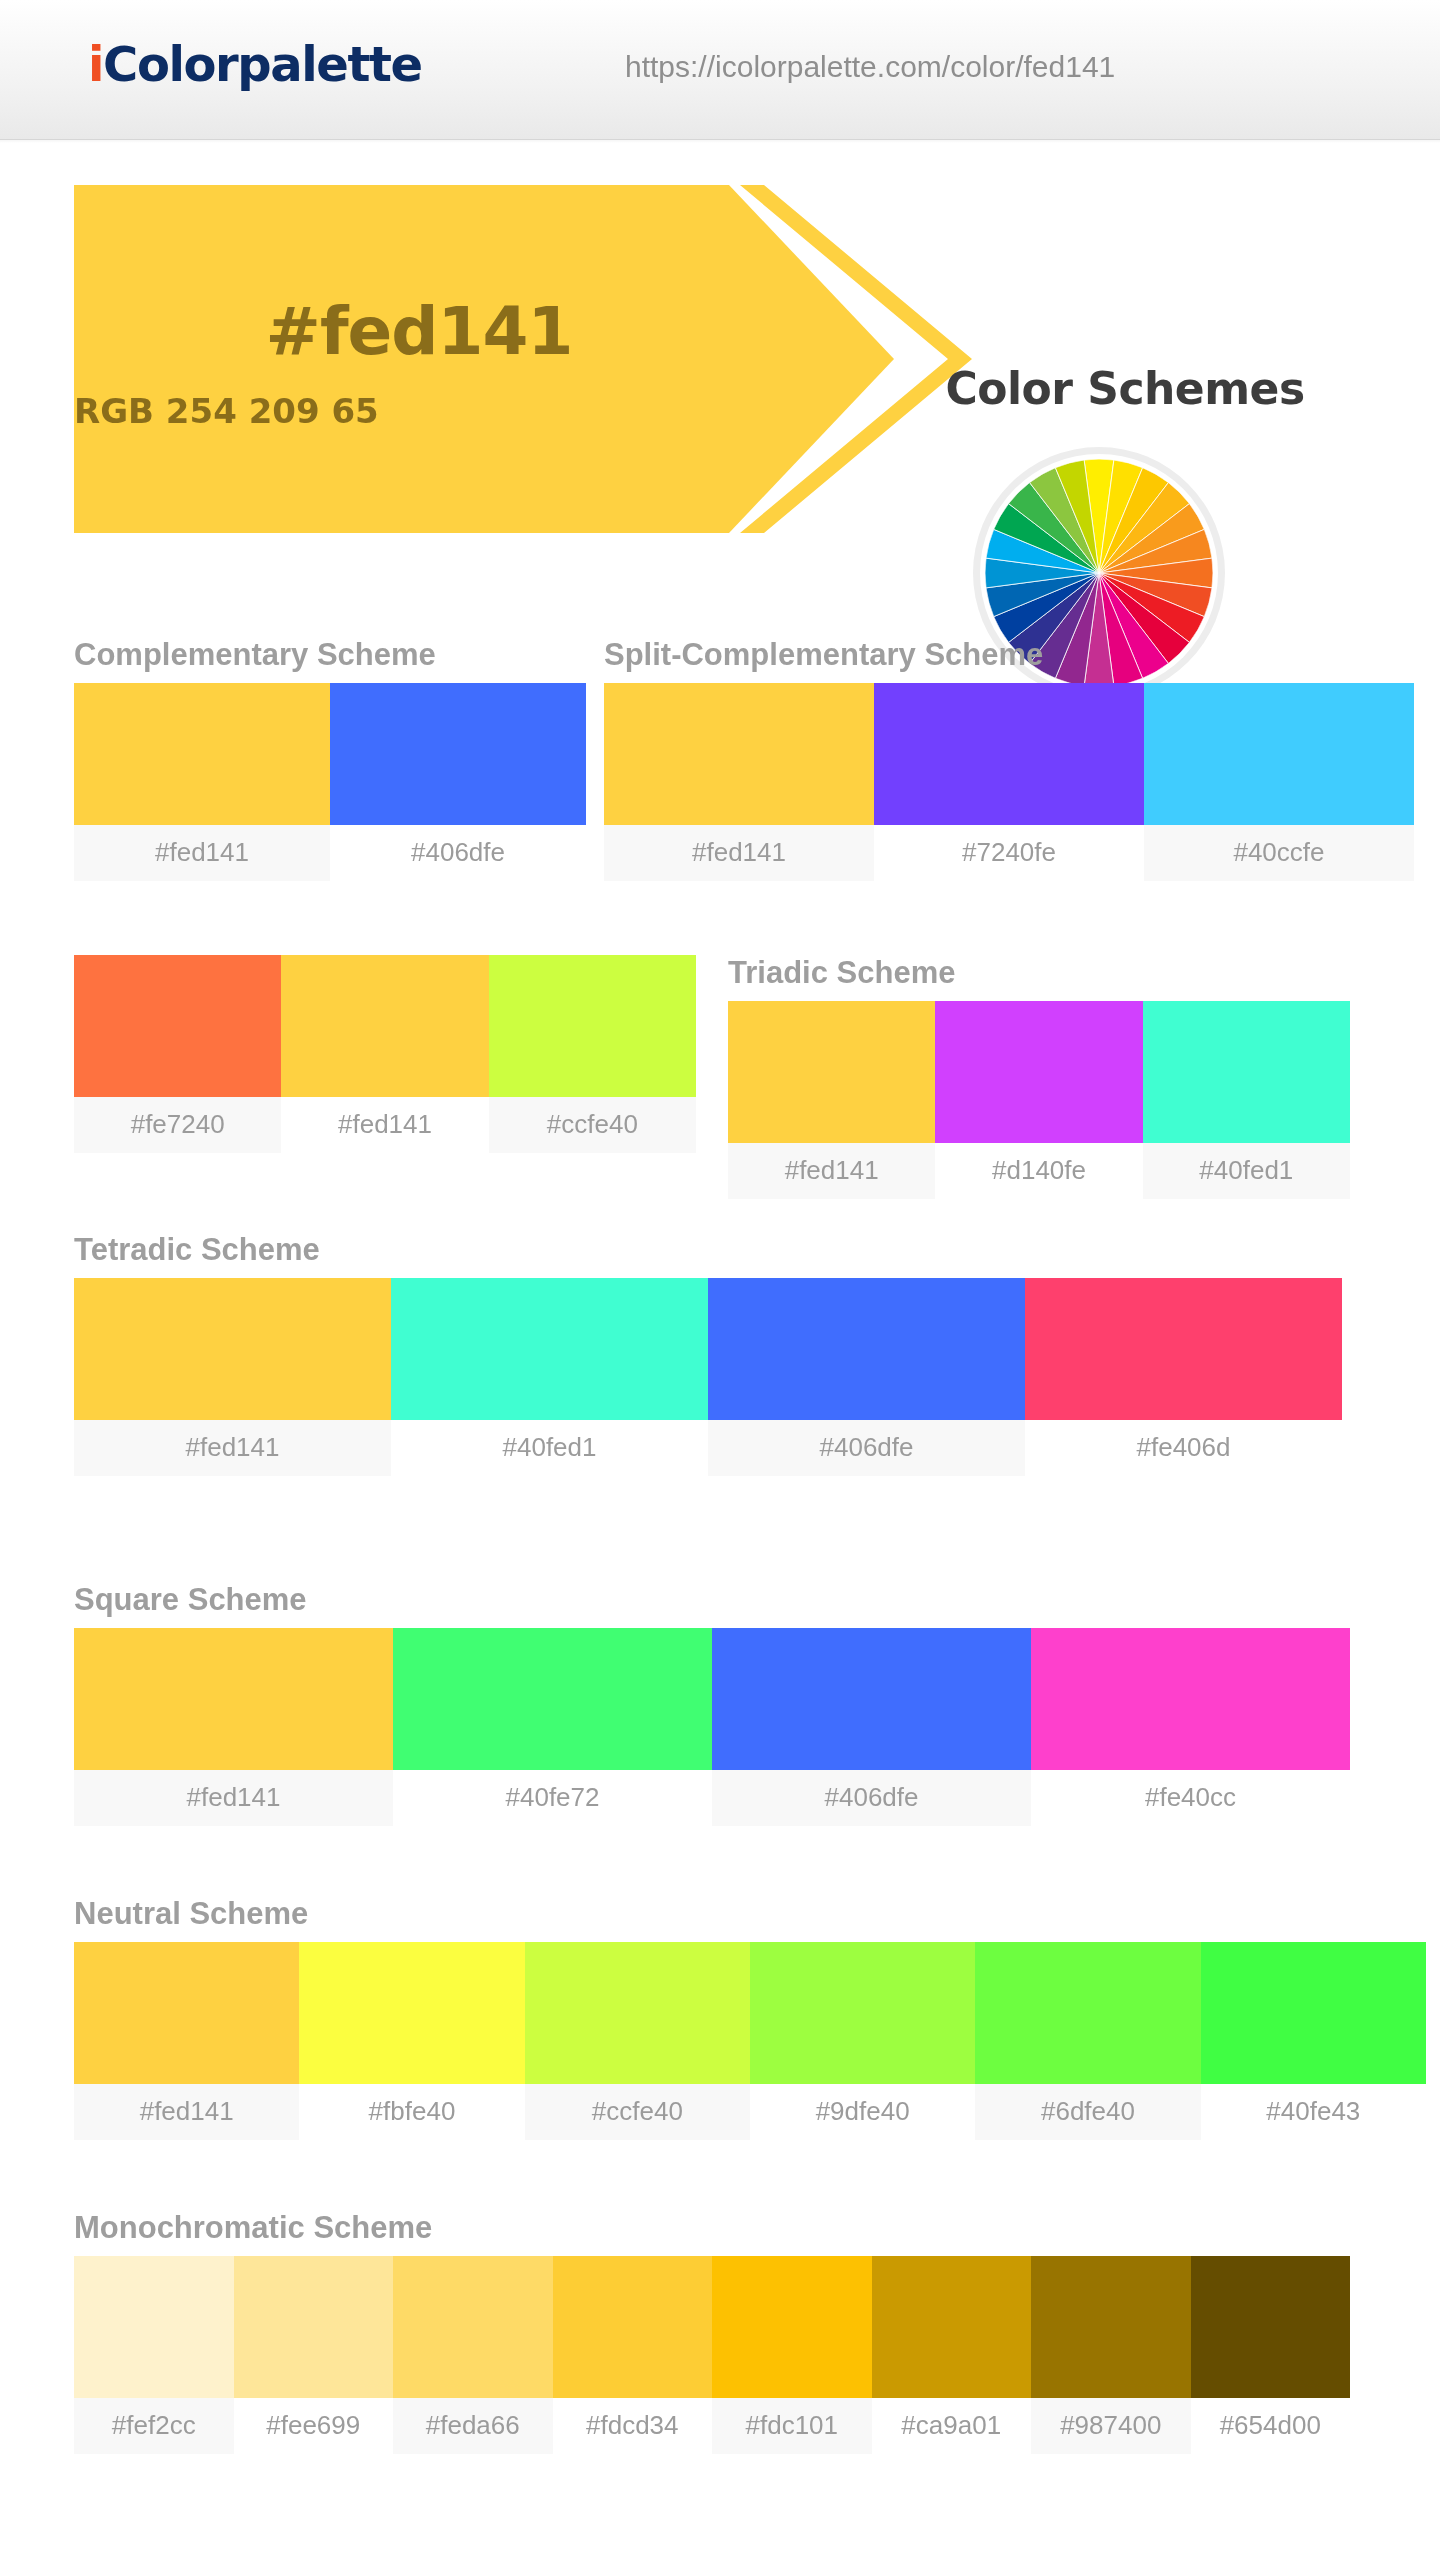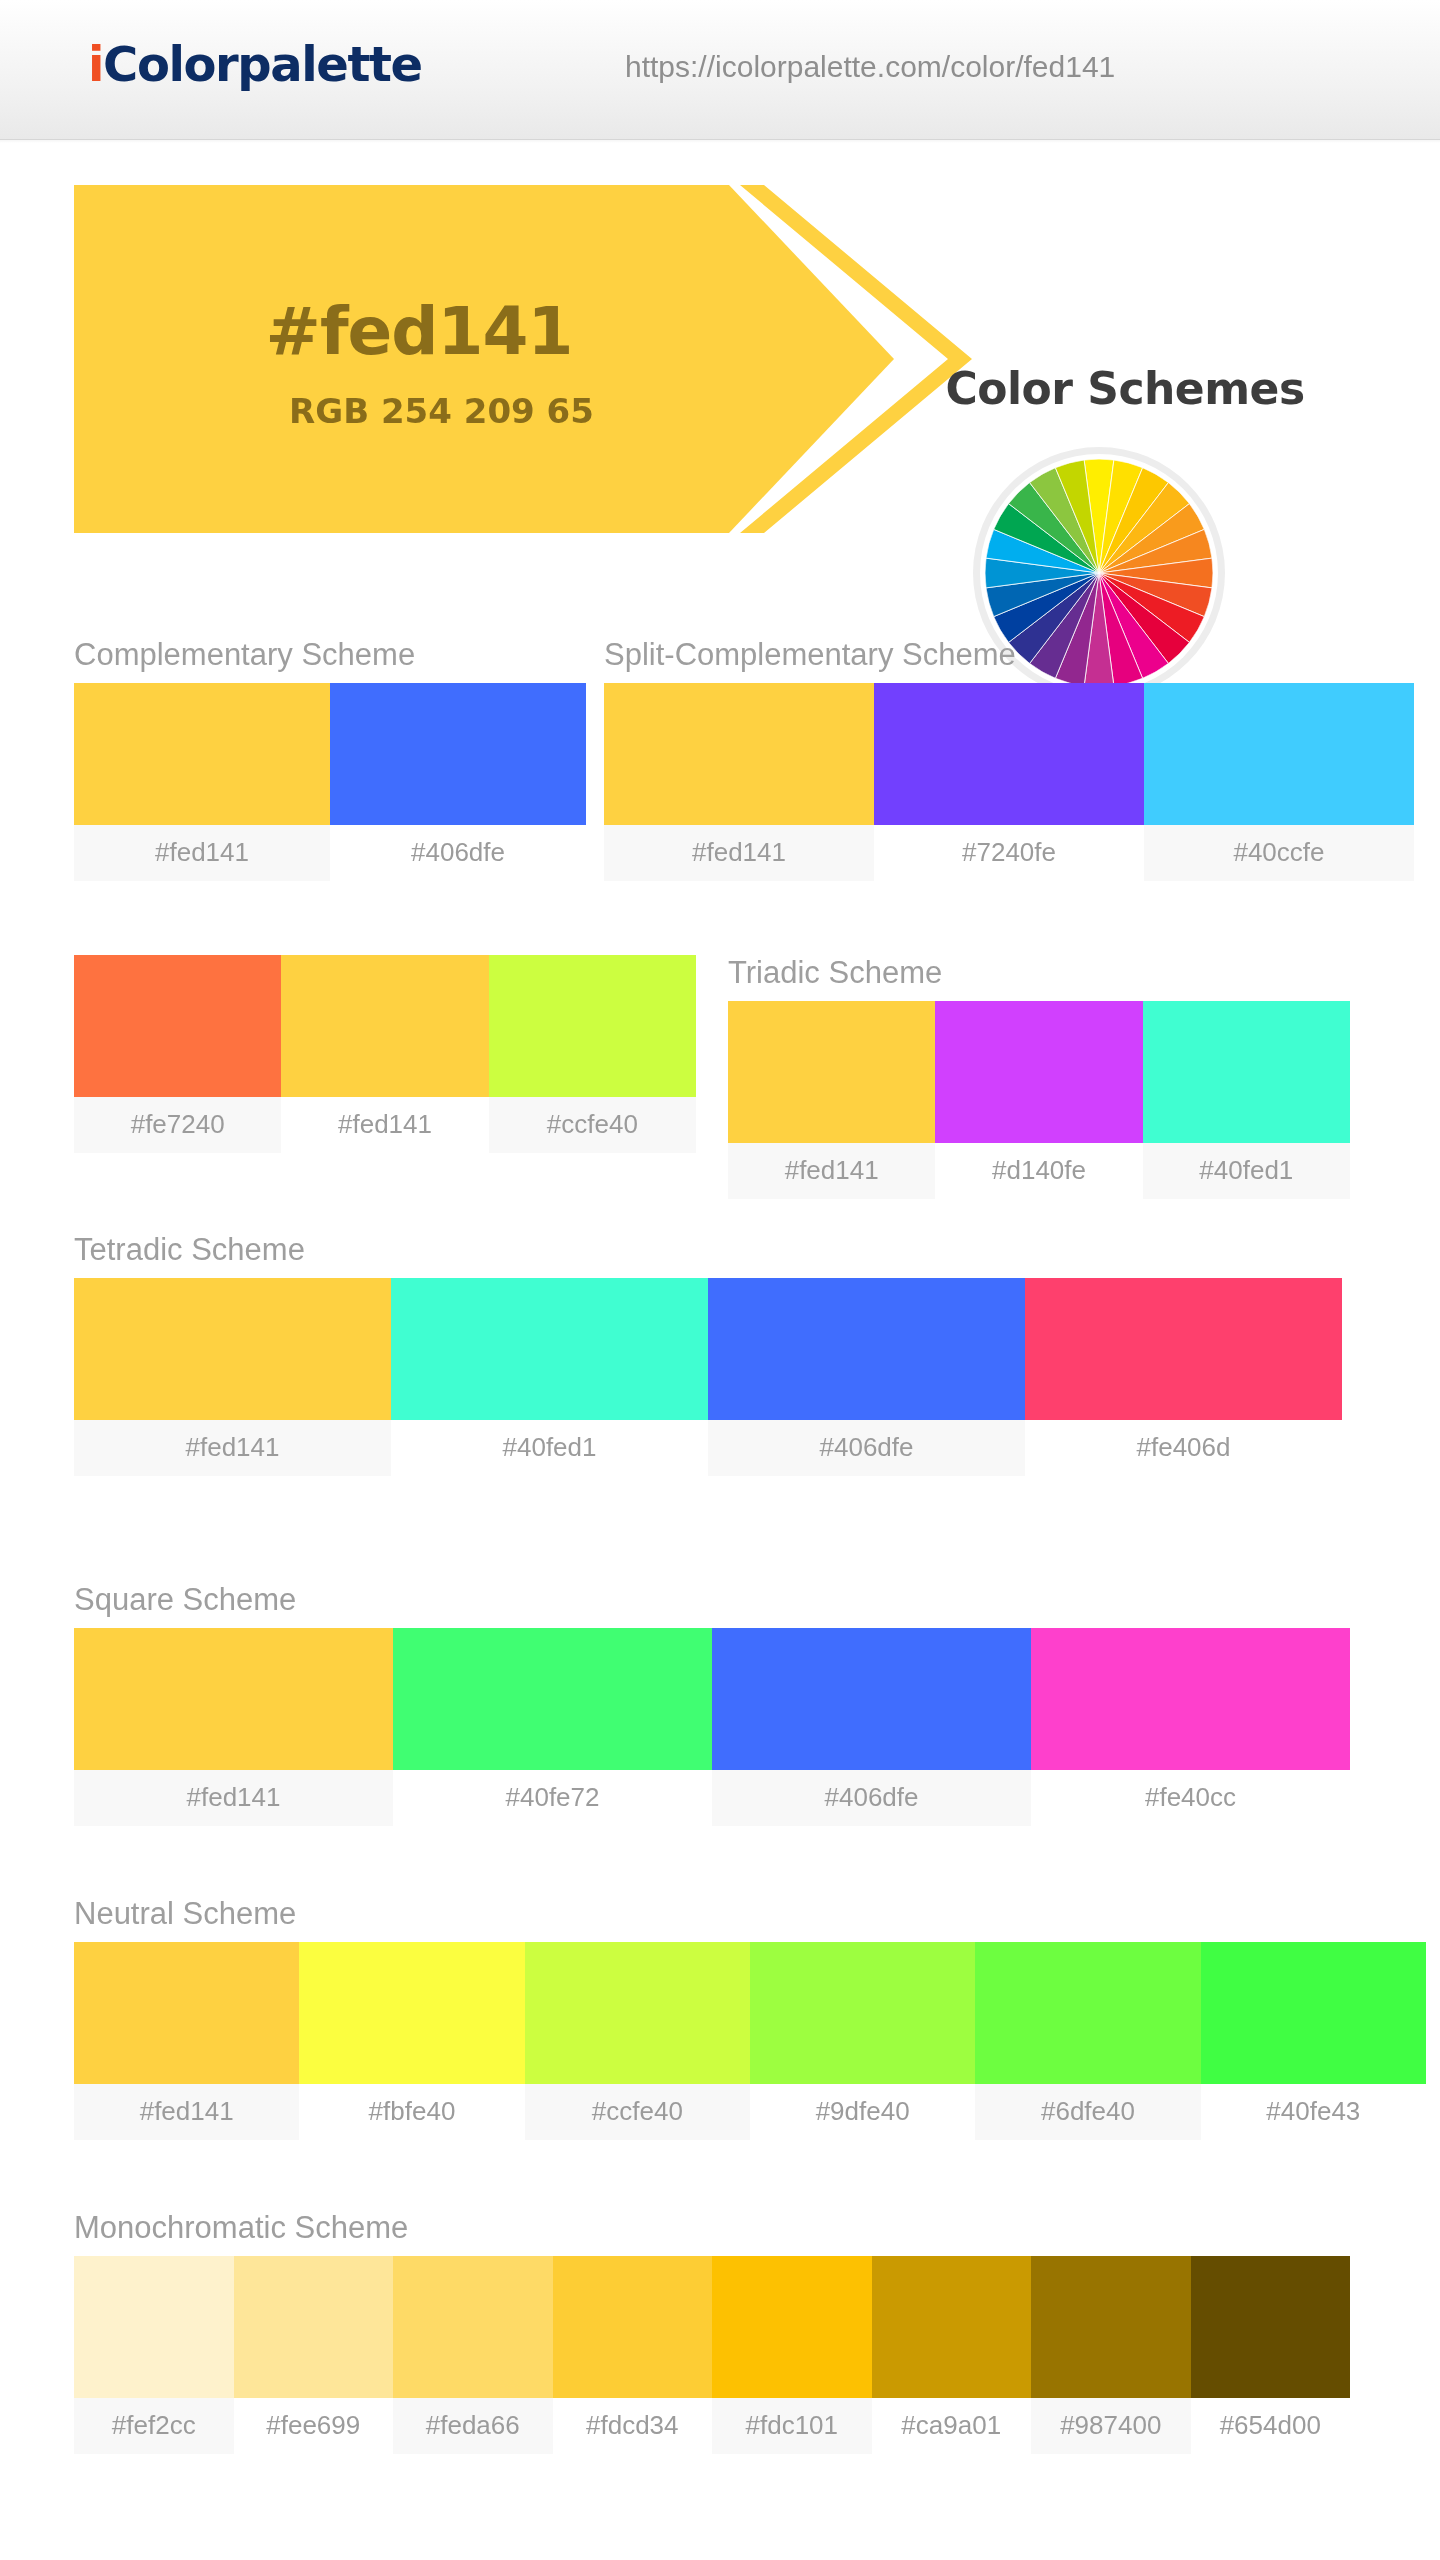--- a/index.html
+++ b/index.html
@@ -77,26 +77,24 @@
     font-size: 66px;
     font-weight: bold;
     color: #8a6d1a;
     font-family: "DejaVu Sans", sans-serif;
     letter-spacing: -1px;
   }
   .rgb-big {
     position: absolute;
     left: 74px; top: 216px;
     width: 690px;
-    text-align: center;
     font-size: 34px;
     font-weight: bold;
     color: #8a6d1a;
     font-family: "DejaVu Sans", sans-serif;
-    padding-left: 45px;
   }
 
   .schemes-title {
     position: absolute;
     left: 860px; top: 188px;
     width: 530px;
     text-align: center;
     font-size: 44px;
     font-weight: bold;
     color: #3d3d3d;
@@ -120,21 +118,21 @@
     padding: 5px;
   }
   .wheel { width: 228px; height: 228px; display: block; border-radius: 50%; }
 
   
   .section { position: absolute; }
   .section-title {
     font-size: 31px;
     color: #9e9e9e;
     font-family: "Liberation Sans", sans-serif;
-    font-weight: 400;
+    font-weight: 700;
     white-space: nowrap;
     margin-bottom: 10px;
   }
   .swatch-row { display: flex; width: 100%; }
   .swatch-col { display: flex; flex-direction: column; flex: 1 1 0; min-width: 0; }
   .swatch-chip { width: 100%; }
   .swatch-label {
     text-align: center;
     font-size: 26px;
     color: #9b9b9b;

